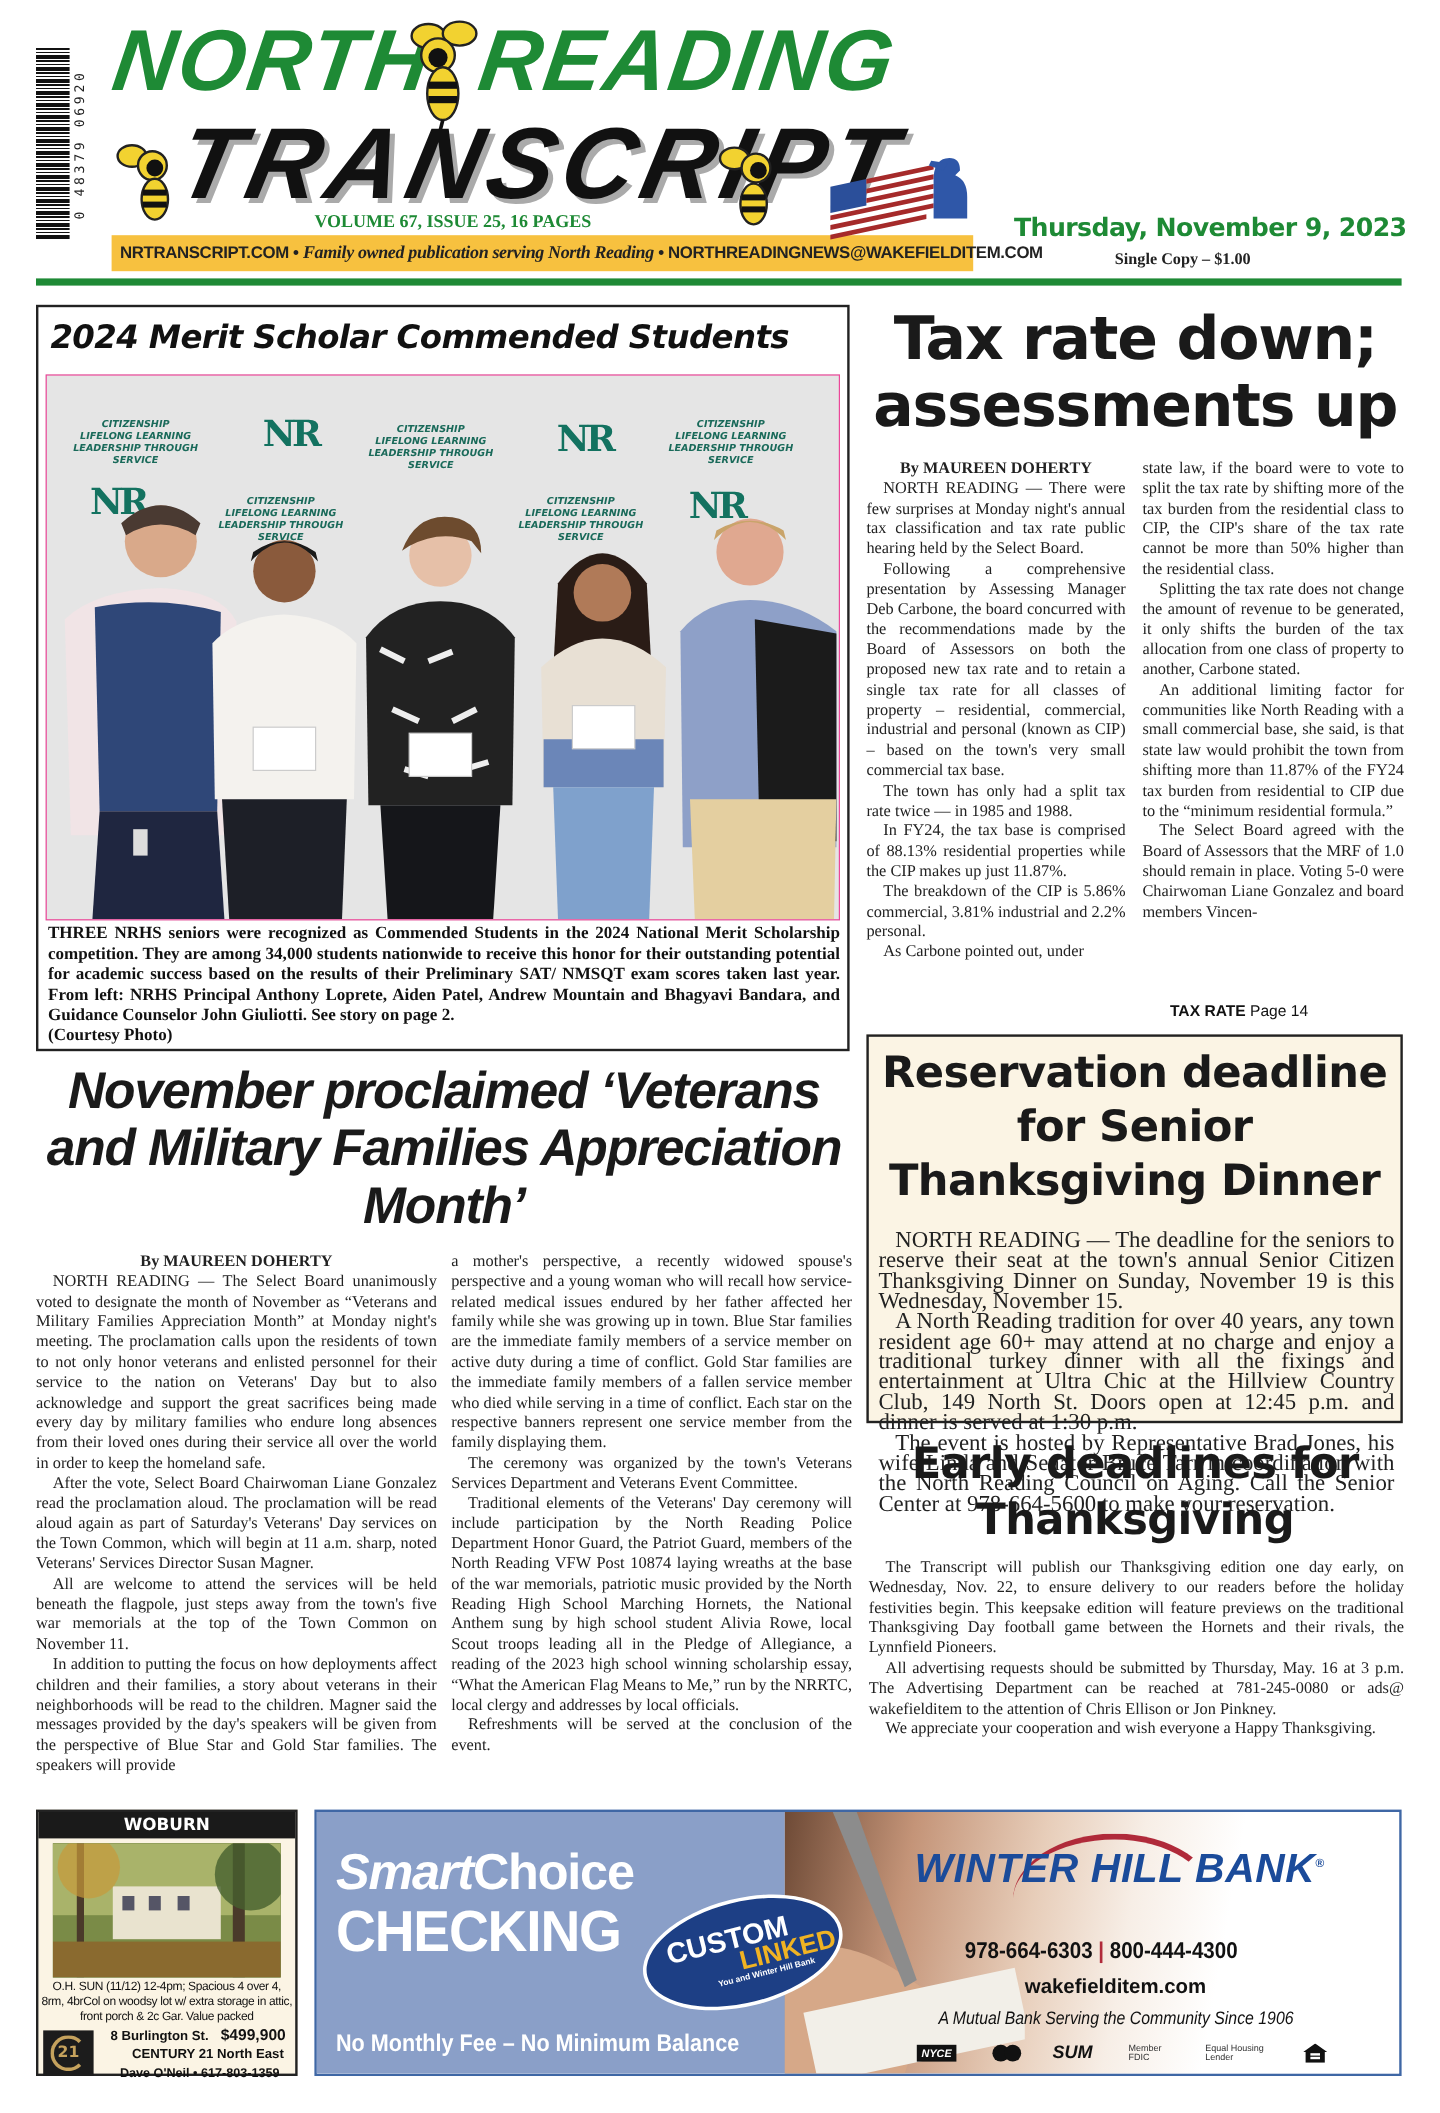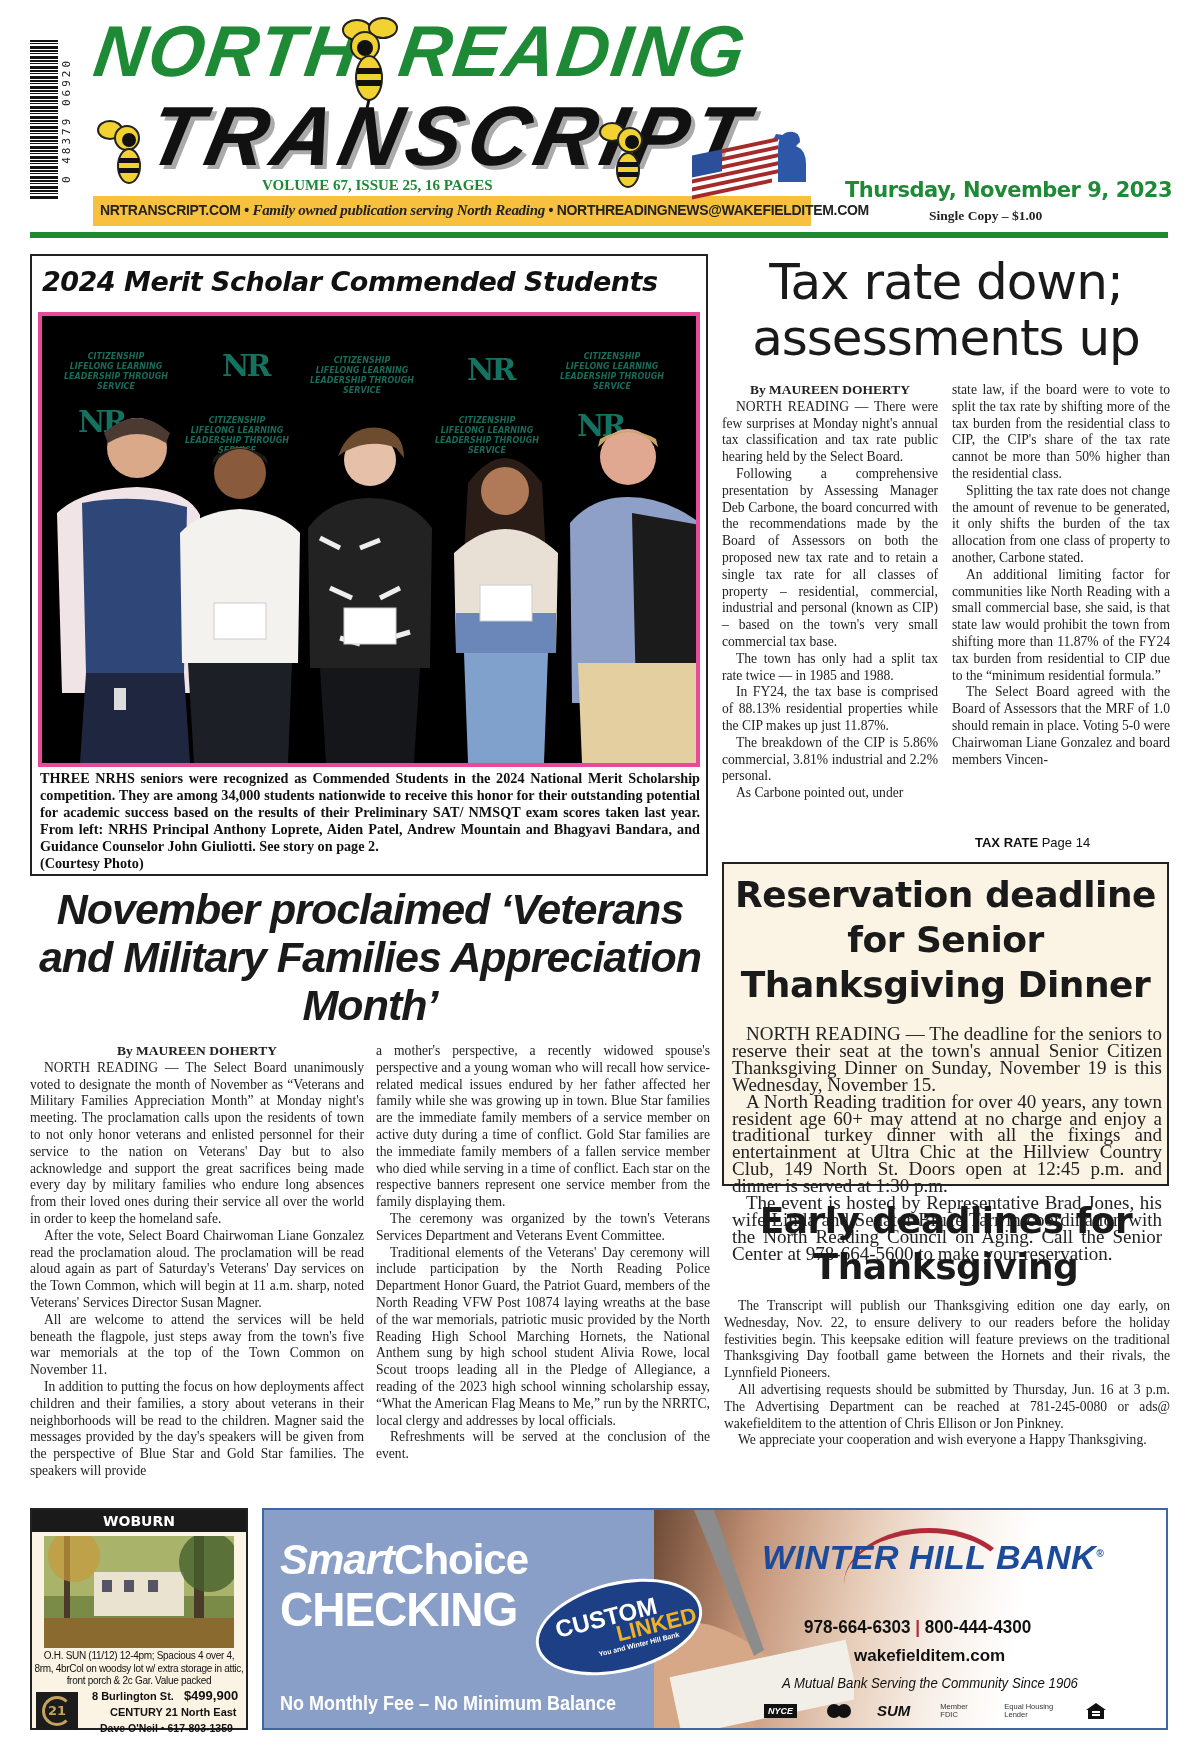--- a/index.html
+++ b/index.html
@@ -27,29 +27,29 @@
   .tagline em { font-family: "Liberation Serif", serif; font-weight: bold; font-style: italic; font-size: 15px; }
   .flag { position: absolute; left: 690px; top: 120px; }
   .date { position: absolute; left: 845px; top: 178px; font-family: "DejaVu Sans", sans-serif; font-weight: bold; font-size: 21px; color: #1e8a35; white-space: nowrap; letter-spacing: -0.5px; }
   .price { position: absolute; left: 929px; top: 208px; font-family: "Liberation Serif", serif; font-weight: bold; font-size: 13.5px; color: #222; }
   .green-rule { position: absolute; left: 30px; top: 232px; width: 1138px; height: 6px; background: #1e8a35; }
 
   
   .photo-box { position: absolute; left: 30px; top: 254px; width: 678px; height: 622px; border: 2px solid #222; }
   .photo-title { position: absolute; left: 10px; top: 10px; font-family: "DejaVu Sans", sans-serif; font-style: italic; font-weight: bold;
     font-size: 27px; letter-spacing: -0.5px; color: #111; white-space: nowrap; }
-  .photo { position: absolute; left: 6px; top: 56px; width: 662px; height: 455px; border: 4px solid #ec4899; background: #000000; overflow: hidden; }
+  .photo { position: absolute; left: 6px; top: 56px; width: 662px; height: 455px; border: 1px solid #ec4899; background: #e5e5e5; overflow: hidden; }
   .backdrop-text { position: absolute; font-family: "DejaVu Sans", sans-serif; font-weight: bold; font-style: italic; font-size: 8px; color: #1a6a5a; text-align: center; line-height: 10px; }
   .nr-logo { position: absolute; font-family: "DejaVu Serif", serif; font-weight: bold; font-size: 30px; color: #137260; letter-spacing: -3px; }
   .person { position: absolute; bottom: 0; }
   .caption { position: absolute; left: 8px; top: 514px; width: 660px; font-family: "Liberation Serif", serif; font-weight: bold; font-size: 14.2px; line-height: 17px; text-align: justify; color: #111; }
   .credit { display: block; text-align: left; }
 
   
-  .tax-headline { position: absolute; left: 718px; top: 254px; width: 456px; text-align: center; font-family: "DejaVu Sans", sans-serif; font-weight: normal;
+  .tax-headline { position: absolute; left: 718px; top: 254px; width: 456px; text-align: center; font-family: "DejaVu Sans", sans-serif; font-weight: bold;
     font-size: 50px; line-height: 56px; letter-spacing: -1px; color: #1a1a1a; }
   .byline { font-family: "Liberation Serif", serif; font-weight: bold; font-size: 13.5px; text-align: center; }
   .col { position: absolute; font-family: "Liberation Serif", serif; font-size: 13.6px; line-height: 16.8px; text-align: justify; color: #222; hyphens: manual; }
   .col p { text-indent: 14px; }
   .col p.noindent { text-indent: 0; }
   .jump { position: absolute; left: 975px; top: 835px; font-family: "Liberation Sans", sans-serif; font-size: 13px; color: #111; }
   .jump b { font-weight: bold; }
 
   
   .res-box { position: absolute; left: 722px; top: 862px; width: 447px; height: 324px; background: #fbf4e4; border: 2px solid #222; }
@@ -258,21 +258,21 @@
     <p>NORTH READING — The deadline for the seniors to reserve their seat at the town's annual Senior Citizen Thanksgiving Dinner on Sunday, November 19 is this Wednesday, November 15.</p>
     <p>A North Reading tradition for over 40 years, any town resident age 60+ may attend at no charge and enjoy a traditional turkey dinner with all the fixings and entertainment at Ultra Chic at the Hillview Country Club, 149 North St. Doors open at 12:45 p.m. and dinner is served at 1:30 p.m.</p>
     <p>The event is hosted by Representative Brad Jones, his wife Linda and Senator Bruce Tarr in coordination with the North Reading Council on Aging. Call the Senior Center at 978-664-5600 to make your reservation.</p>
   </div>
 </article>
 
 <article>
   <h2 class="early-headline">Early deadlines for Thanksgiving</h2>
   <div class="early-body">
     <p>The Transcript will publish our Thanksgiving edition one day early, on Wednesday, Nov. 22, to ensure delivery to our readers before the holiday festivities begin. This keepsake edition will feature previews on the traditional Thanksgiving Day football game between the Hornets and their rivals, the Lynnfield Pioneers.</p>
-    <p>All advertising requests should be submitted by Thursday, Jun. 16 at 3 p.m. The Advertising Department can be reached at 781-245-0080 or ads@ wakefielditem to the attention of Chris Ellison or Jon Pinkney.</p>
+    <p>All advertising requests should be submitted by Thursday, May. 16 at 3 p.m. The Advertising Department can be reached at 781-245-0080 or ads@ wakefielditem to the attention of Chris Ellison or Jon Pinkney.</p>
     <p>We appreciate your cooperation and wish everyone a Happy Thanksgiving.</p>
   </div>
 </article>
 
 <article>
   <h1 class="vet-headline">November proclaimed ‘Veterans and Military Families Appreciation Month’</h1>
   <div class="col" style="left:30px;top:1043px;width:334px">
     <div class="byline">By MAUREEN DOHERTY</div>
     <p>NORTH READING — The Select Board unanimously voted to designate the month of November as “Veterans and Military Families Appreciation Month” at Monday night's meeting. The proclamation calls upon the residents of town to not only honor veterans and enlisted personnel for their service to the nation on Veterans' Day but to also acknowledge and support the great sacrifices being made every day by military families who endure long absences from their loved ones during their service all over the world in order to keep the homeland safe.</p>
     <p>After the vote, Select Board Chairwoman Liane Gonzalez read the proclamation aloud. The proclamation will be read aloud again as part of Saturday's Veterans' Day services on the Town Common, which will begin at 11 a.m. sharp, noted Veterans' Services Director Susan Magner.</p>

